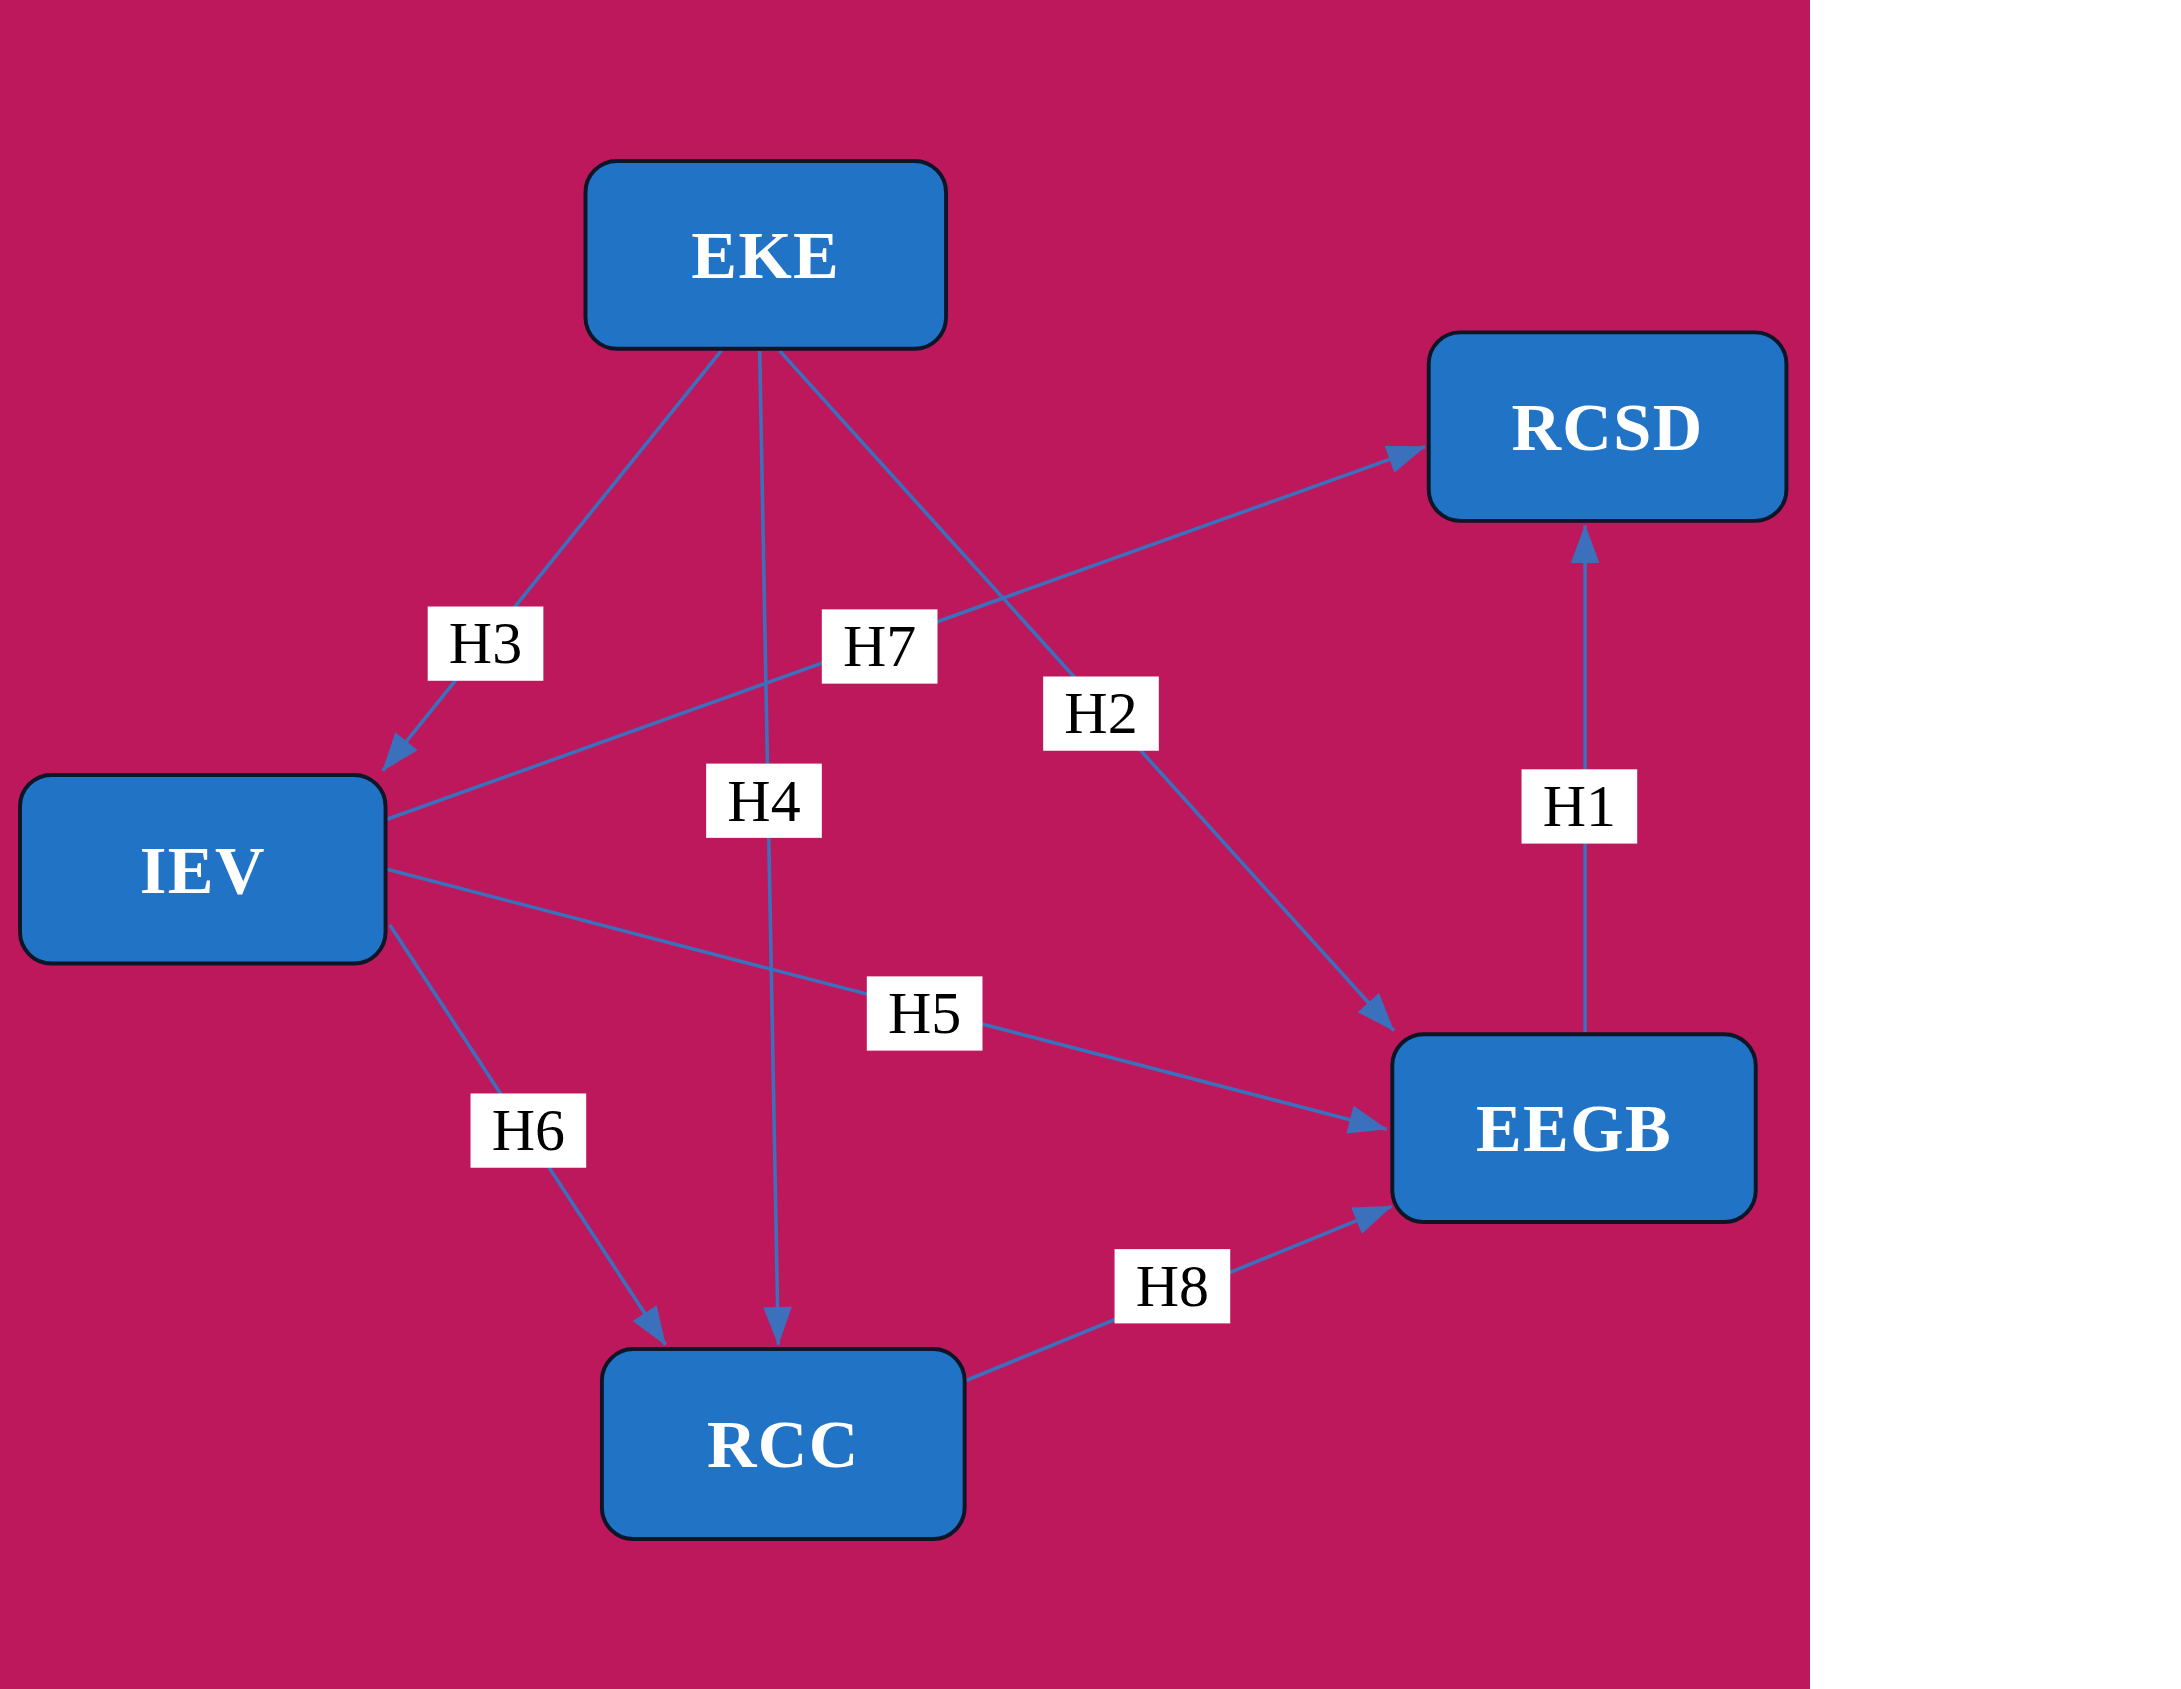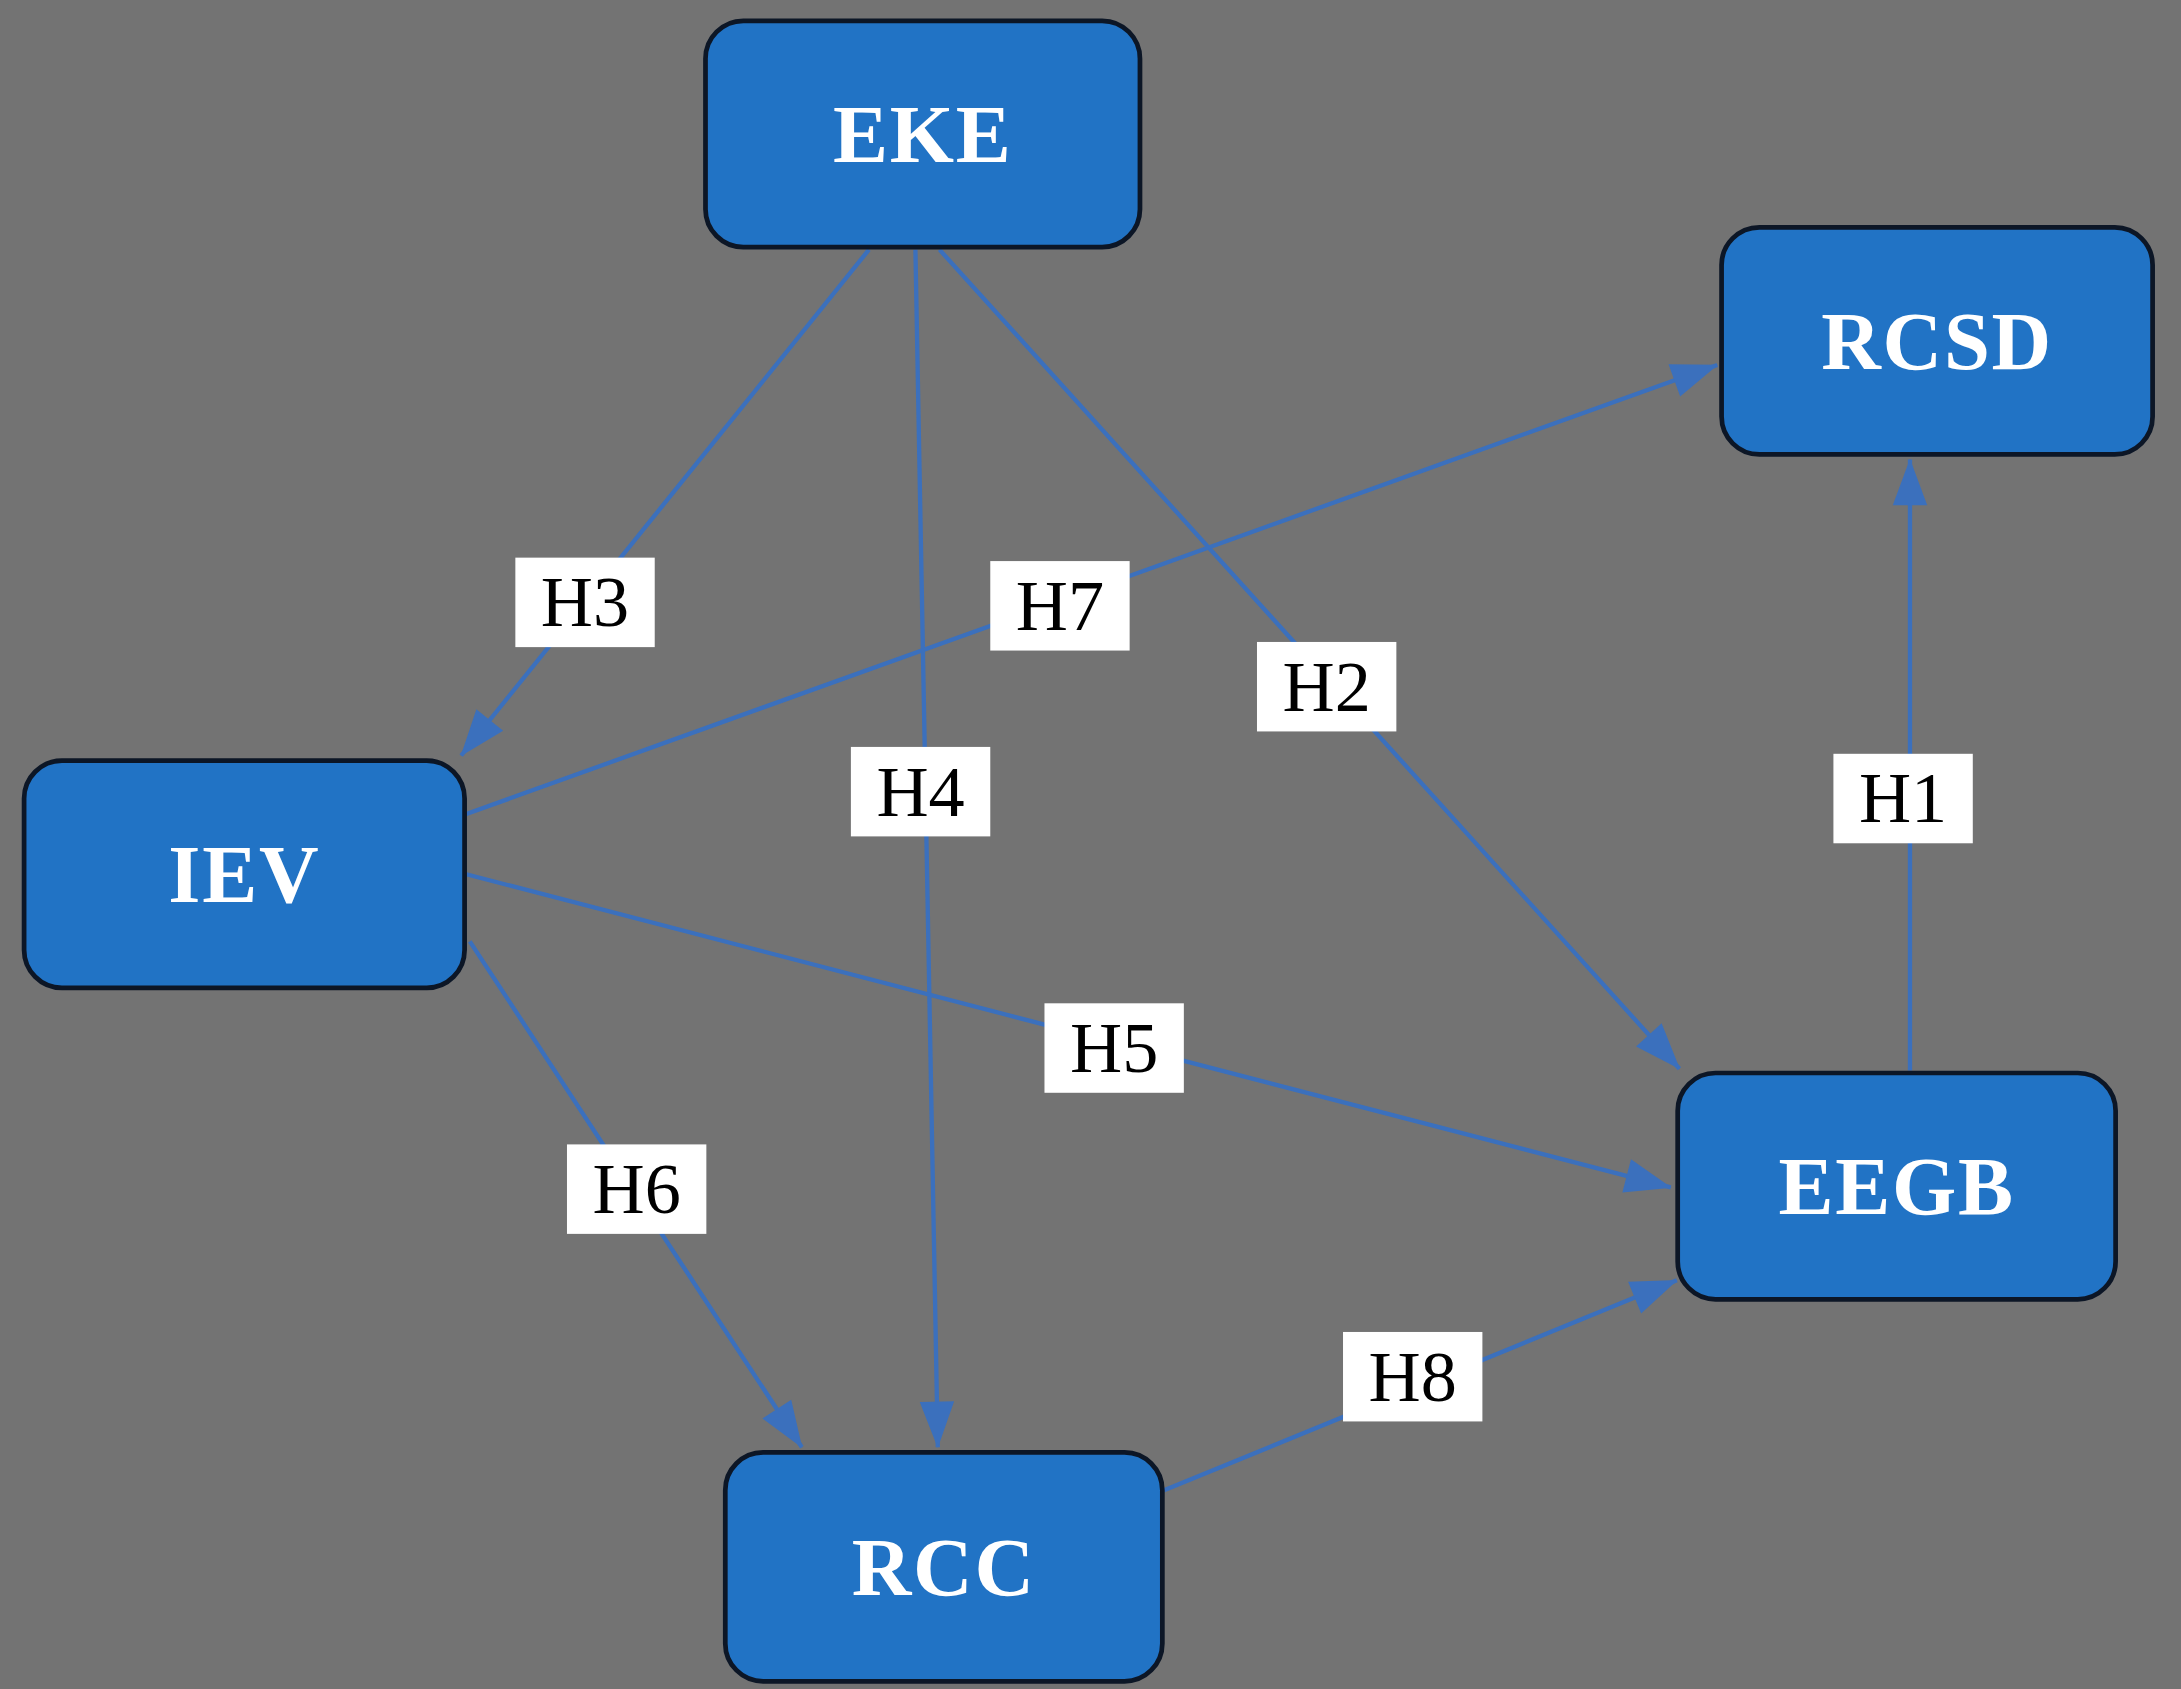--- a/index.html
+++ b/index.html
@@ -2,23 +2,23 @@
 <html style="font-size:13.8px"><head>
 <meta charset="utf-8">
 <style>
   html, body {
     margin: 0;
     padding: 0;
     background: #ffffff;
   }
   .canvas {
     position: relative;
-    width: 2181px;
+    width: 1810px;
     height: 1690px;
-    background: #737373;
+    background: #be185d;
     overflow: hidden;
   }
   svg {
     position: absolute;
     inset: 0;
     width: 100%;
     height: 100%;
   }
   .node-rect {
     stroke-linejoin: round;

